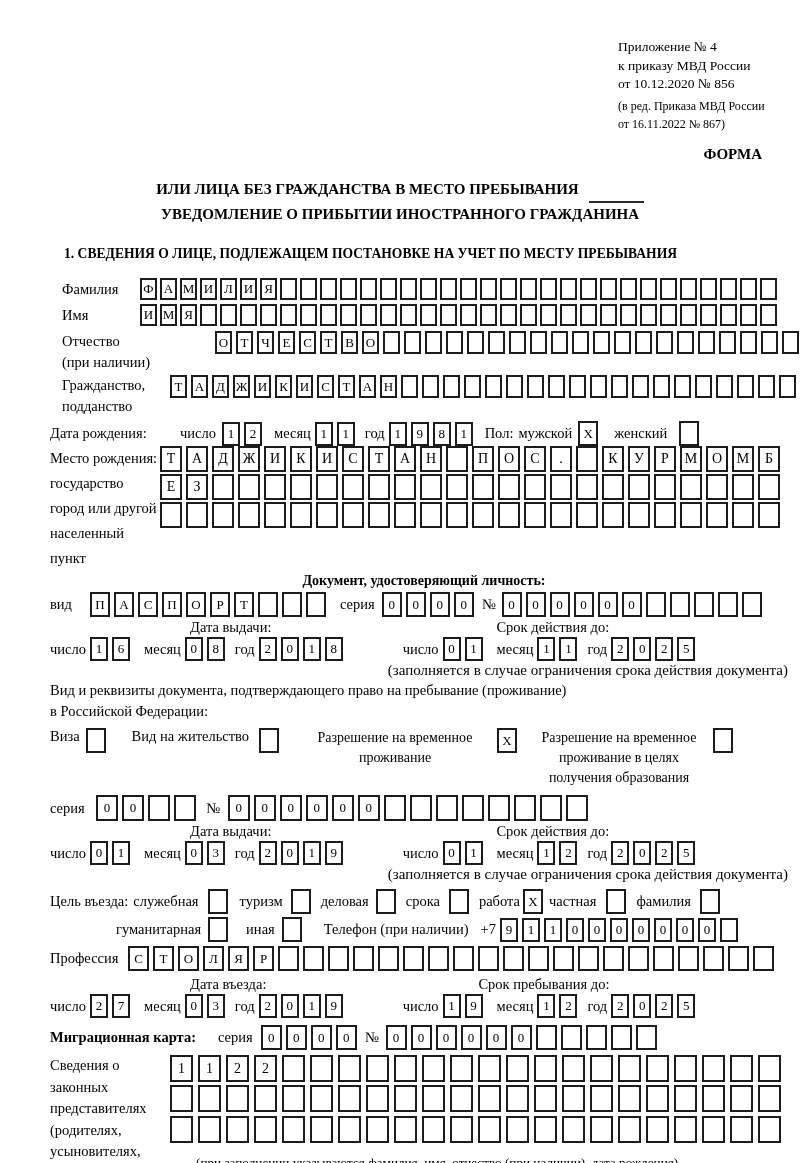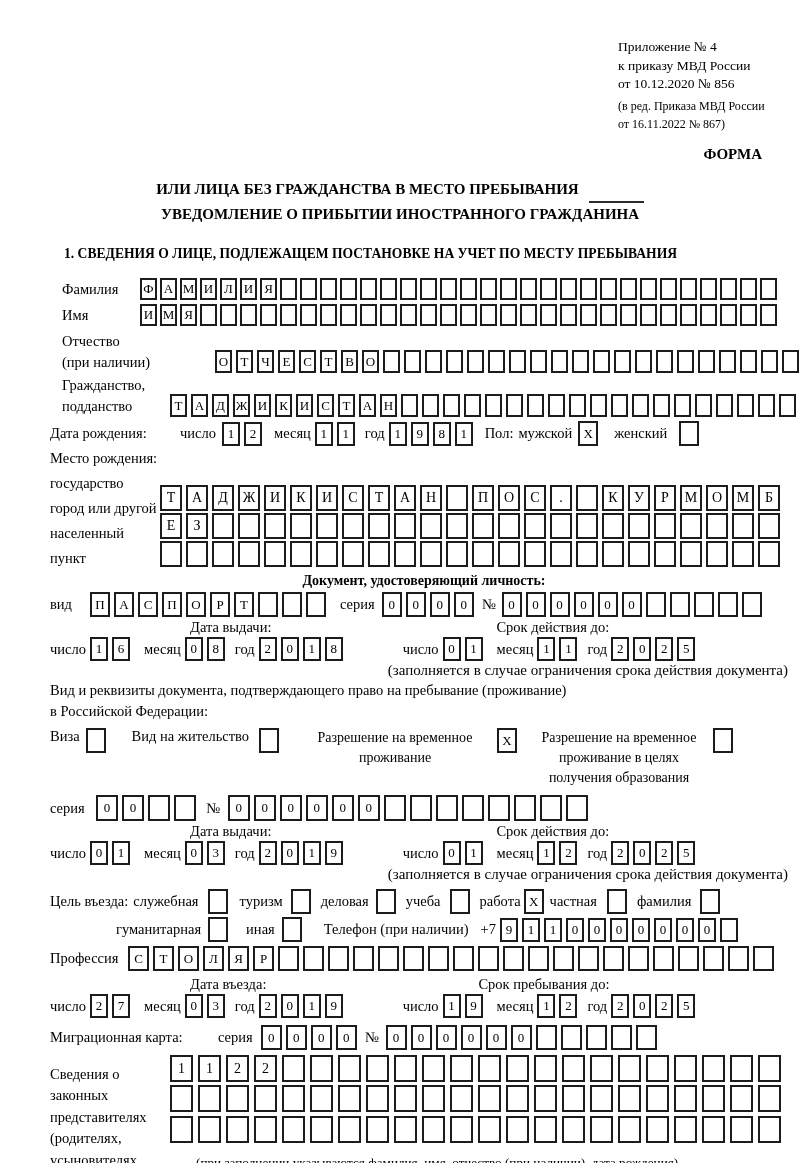--- a/index.html
+++ b/index.html
@@ -8,21 +8,21 @@
   .ref{position:absolute;left:618px;top:38px;font-size:13.5px;line-height:18.5px;}
   .ref .small{font-size:12px;}
   .ref .gap{margin-top:3px;}
   .forma{position:absolute;right:38px;top:146px;font-weight:bold;font-size:15px;}
   .title{position:absolute;left:0;top:178px;width:800px;text-align:center;
          font-weight:bold;font-size:15px;line-height:23px;}
   .blank-line{display:inline-block;width:55px;border-bottom:2px solid #2a2a2a;margin-left:10px;}
   .sec1{position:absolute;left:64px;top:246px;font-weight:bold;font-size:13.6px;}
   .content{position:absolute;left:50px;top:278px;width:748px;}
   .frow{display:flex;align-items:center;margin-bottom:4px;}
-  .frow2{display:flex;align-items:flex-end;}
+  .frow2{display:flex;align-items:flex-start;}
   .lbl{font-size:14.5px;}
   .lblcol{line-height:21px;font-size:14.5px;flex:none;}
   .cells{display:inline-flex;align-items:center;flex:none;}
   .cell{box-sizing:border-box;display:inline-flex;align-items:center;justify-content:center;
         border:2px solid #1c1c1c;background:#fff;font-size:13px;flex:none;}
   .cs  .cell{width:17px;height:22px;margin-right:3px;}          
   .cm  .cell{width:17px;height:23px;margin-right:4px;}          
   .cz  .cell{width:17px;height:23px;margin-right:4px;}          
   .cl  .cell{width:22px;height:26px;margin-right:4px;font-size:14px;} 
   .cx  .cell{width:23px;height:27px;margin-right:5px;font-size:14px;} 
@@ -525,21 +525,21 @@
           <span class="cell"></span>
         </span>
       <span class="lbl" style="margin-left:12px;">туризм</span>
       <span class="cells cbox" style="margin-left:8px;">
           <span class="cell"></span>
         </span>
       <span class="lbl" style="margin-left:10px;">деловая</span>
       <span class="cells cbox" style="margin-left:7px;">
           <span class="cell"></span>
         </span>
-      <span class="lbl" style="margin-left:10px;">учеба</span>
+      <span class="lbl" style="margin-left:10px;">срока</span>
       <span class="cells cbox" style="margin-left:9px;">
           <span class="cell"></span>
         </span>
       <span class="lbl" style="margin-left:10px;">работа</span>
       <span class="cells cbox" style="margin-left:3px;">
           <span class="cell">X</span>
         </span>
       <span class="lbl" style="margin-left:6px;">частная</span>
       <span class="cells cbox" style="margin-left:10px;">
           <span class="cell"></span>
@@ -646,21 +646,21 @@
         <span class="cells cdate">
             <span class="cell">2</span>
             <span class="cell">0</span>
             <span class="cell">2</span>
             <span class="cell">5</span>
           </span>
       </span>
     </div>
 
     <div class="frow" style="margin-top:6px;margin-bottom:0;">
-      <span class="lbl" style="width:168px;">Миграционная карта:</span>
+      <span class="lbl" style="width:168px;font-weight:bold;">Миграционная карта:</span>
       <span class="lbl" style="margin-right:8px;">серия</span>
       <span class="cells cp">
           <span class="cell">0</span>
           <span class="cell">0</span>
           <span class="cell">0</span>
           <span class="cell">0</span>
         </span>
       <span class="lbl" style="margin-left:4px;margin-right:7px;">№</span>
       <span class="cells cp">
           <span class="cell">0</span>

